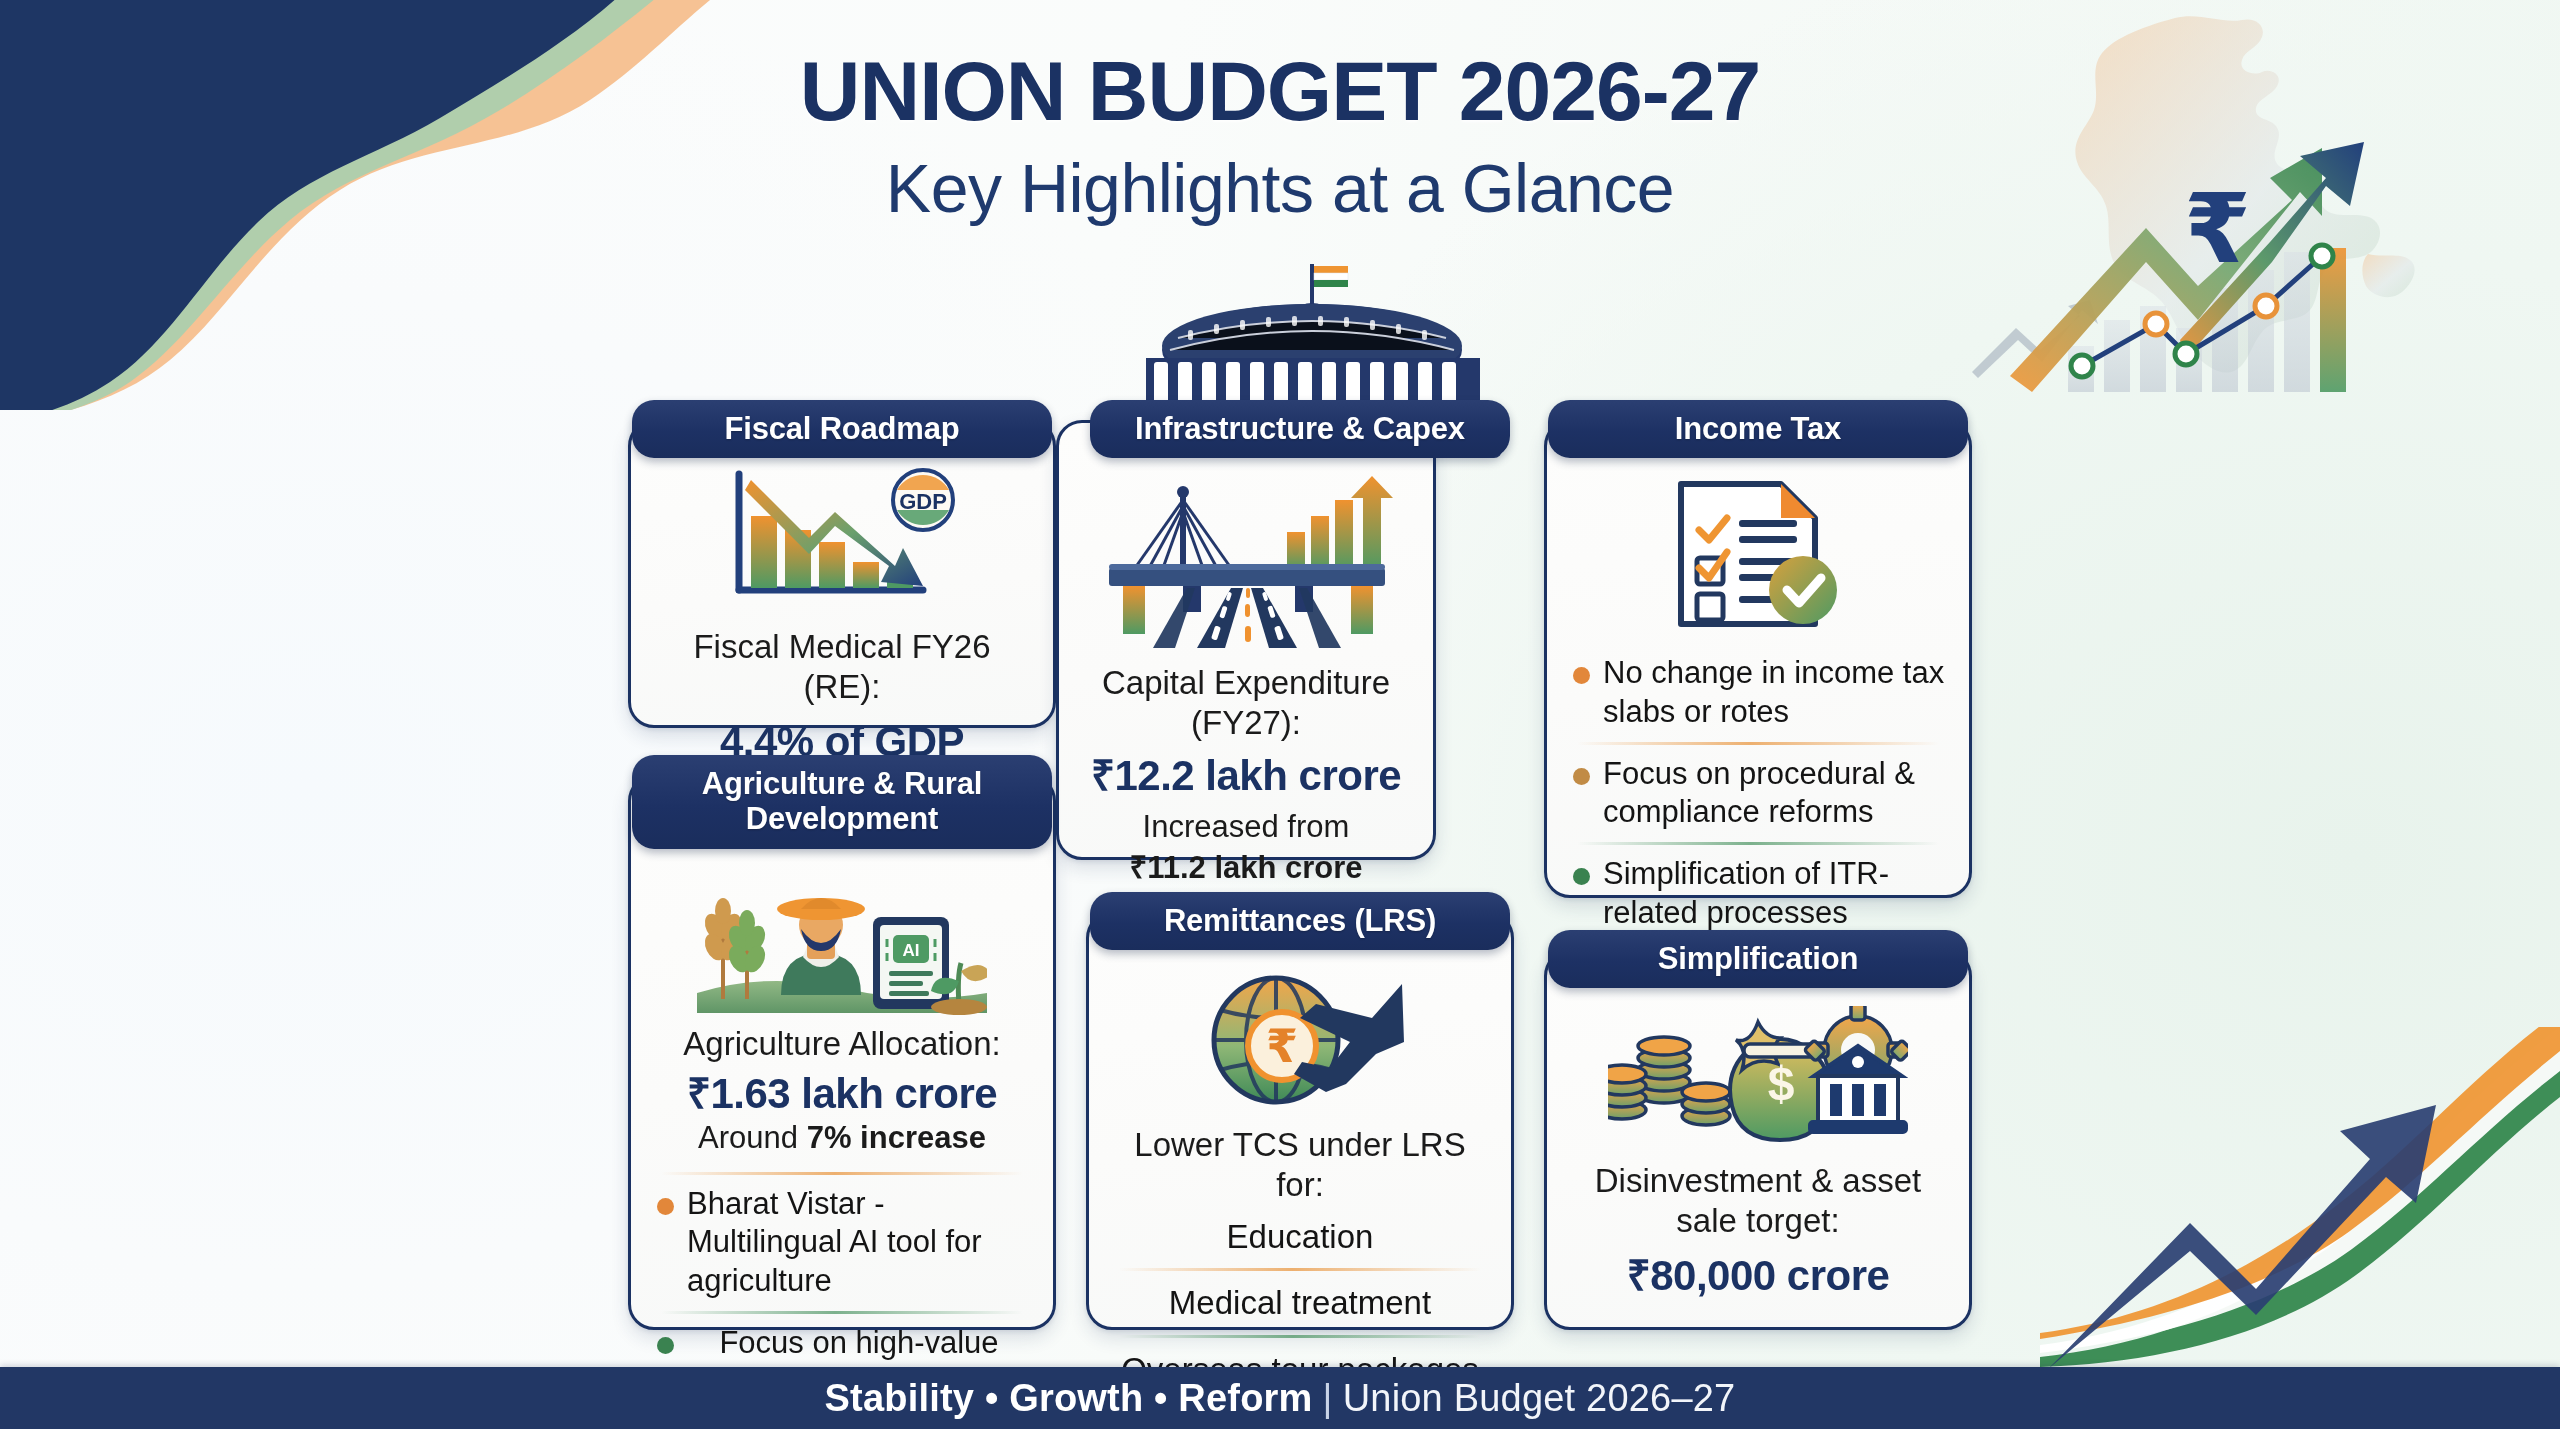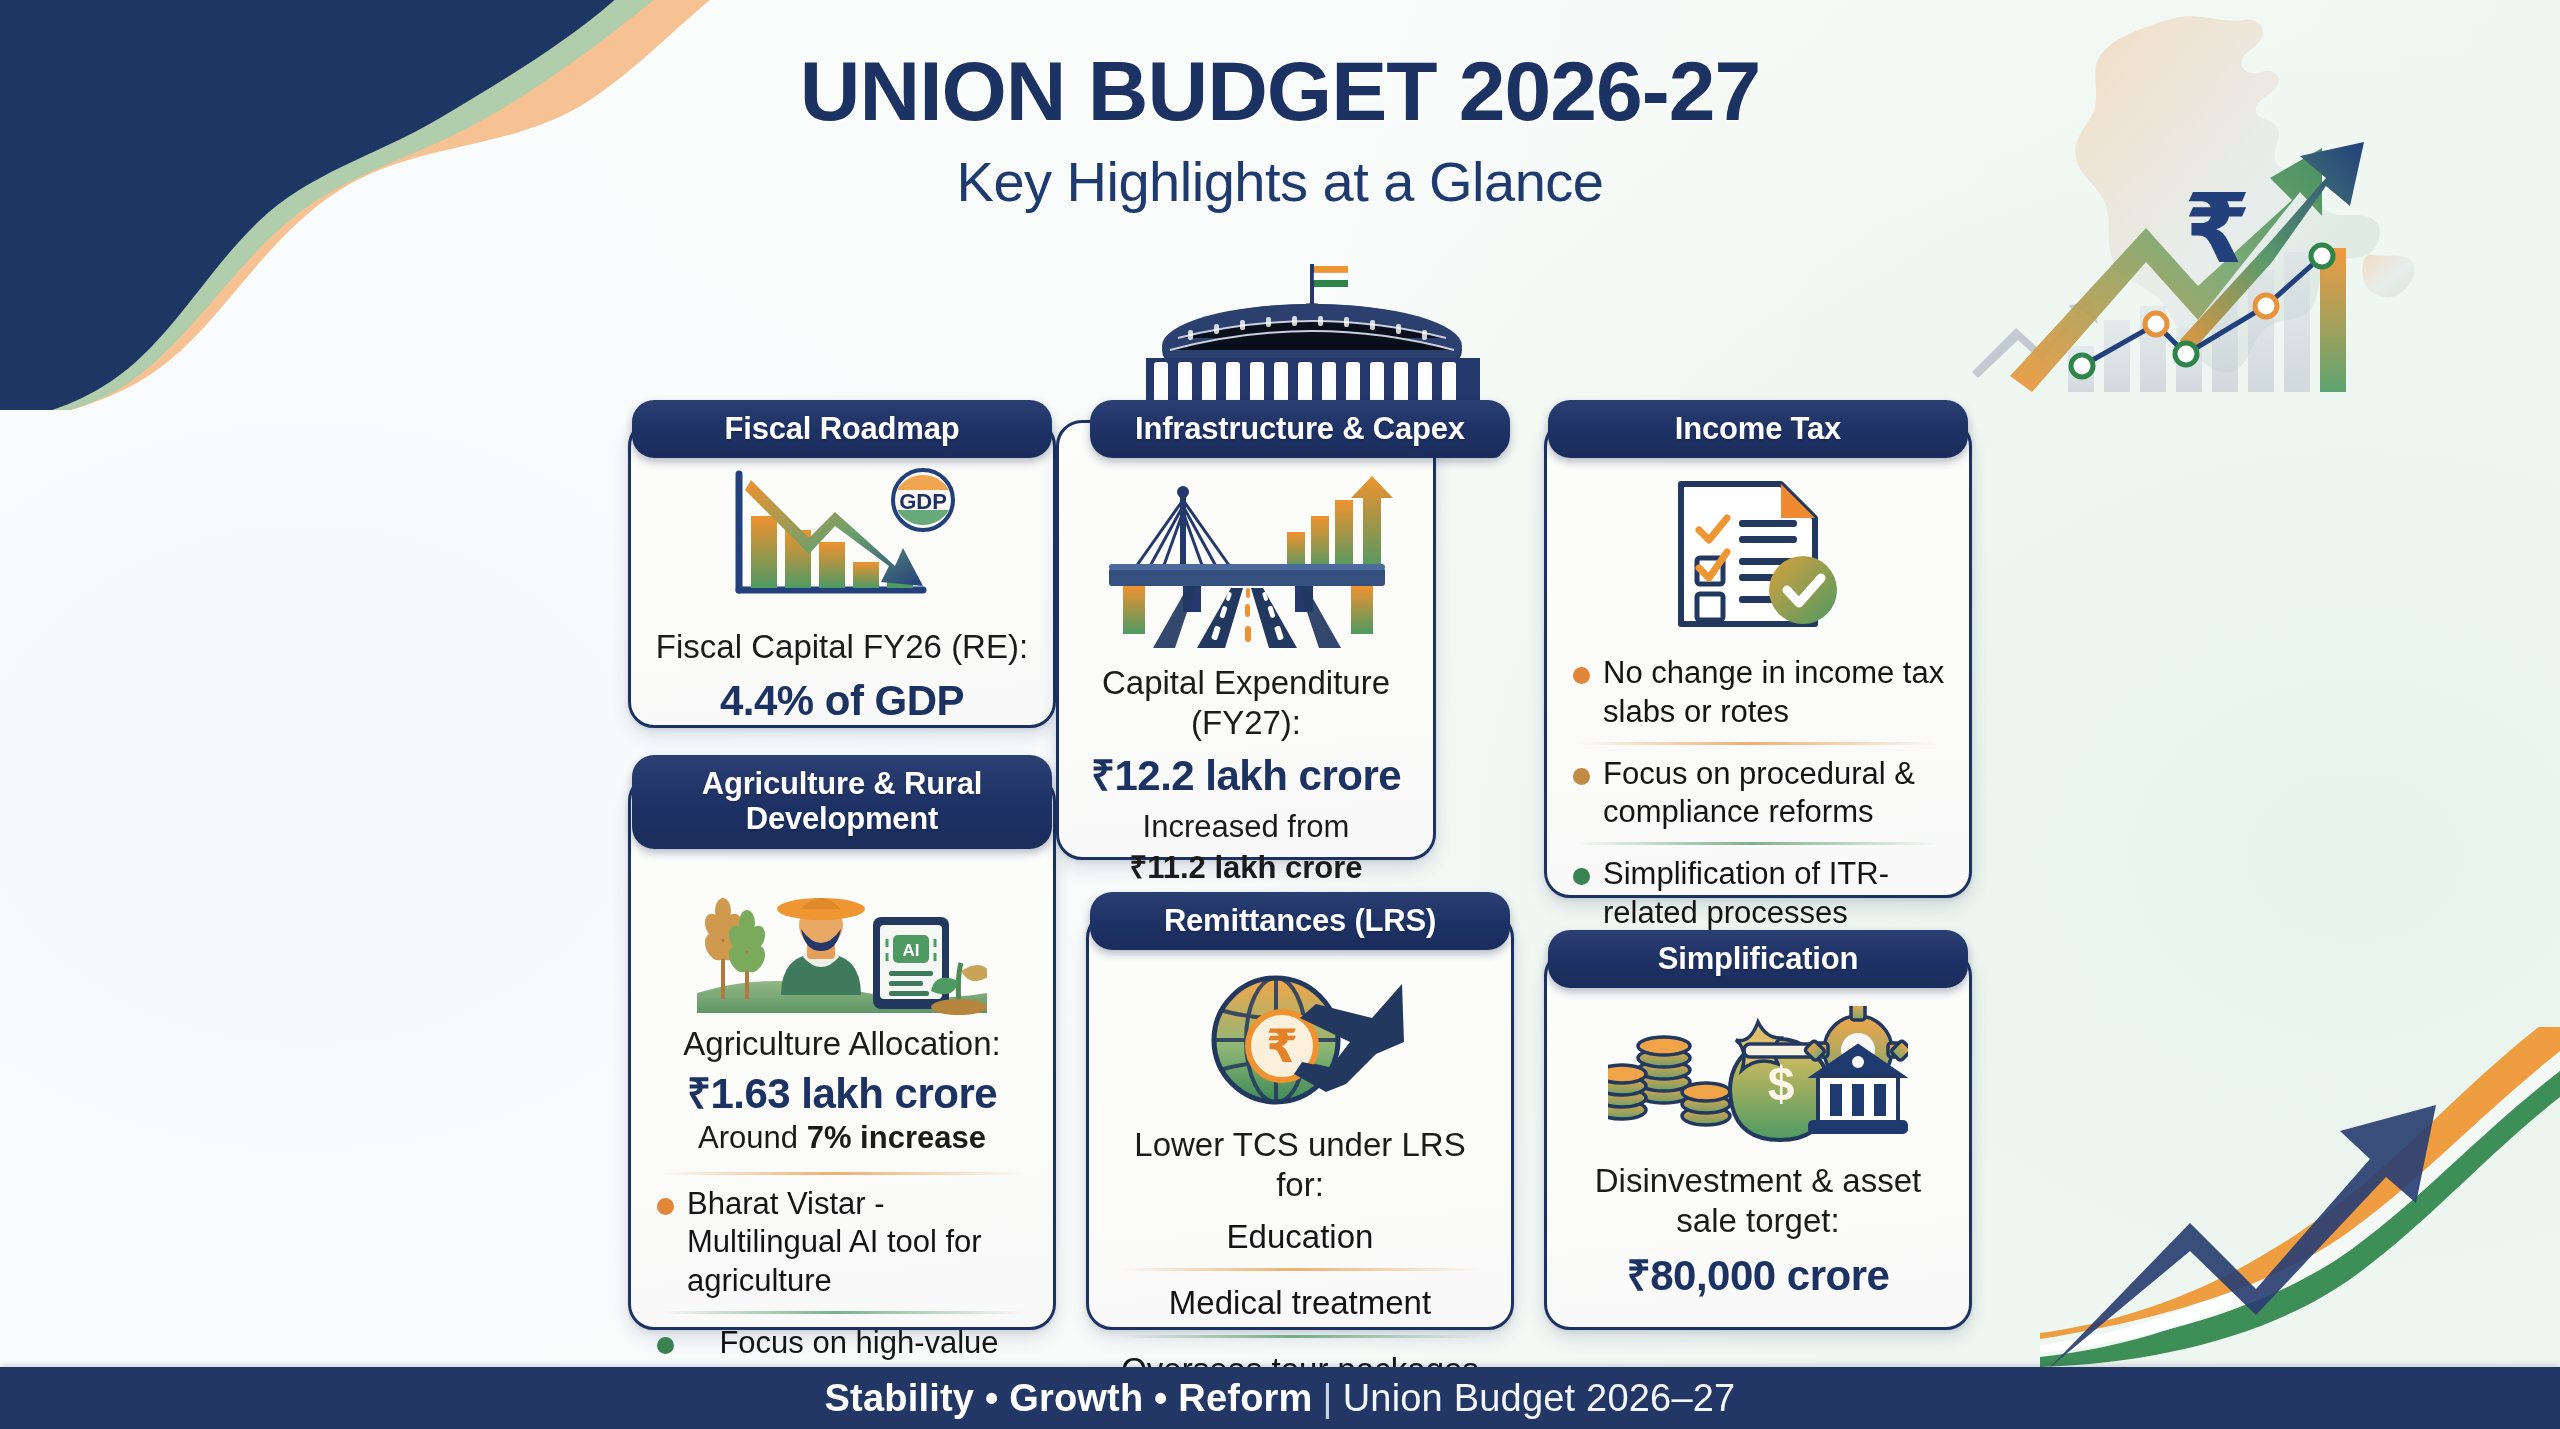--- a/index.html
+++ b/index.html
@@ -31,21 +31,21 @@
     position:absolute; left:0; right:0; top:48px;
     text-align:center; z-index:6;
   }
   #main-title{
     font-size:84px; font-weight:bold; color:#1b3263;
     letter-spacing:-1px; line-height:1.04;
     text-shadow:0 2px 3px rgba(255,255,255,.9);
   }
   #sub-title{
     margin-top:14px;
-    font-size:56px; font-weight:500; color:#1f3a6e;
+    font-size:68px; font-weight:500; color:#1f3a6e;
     letter-spacing:-.5px;
   }
 
   
   #parliament{
     position:absolute; left:1118px; top:258px;
     width:390px; height:200px; z-index:3;
   }
 
   
@@ -297,21 +297,21 @@
           <rect x="102" y="78" width="26" height="46" fill="url(#fbar)"></rect>
           <rect x="136" y="98" width="26" height="26" fill="url(#fbar)"></rect>
           <rect x="170" y="112" width="26" height="12" fill="#4e9a63"></rect>
           <path d="M34,16 L92,74 L118,48 L178,102 L186,84 L206,122 L164,118 L172,102 L118,62 L92,90 L28,26 Z" fill="url(#farr)"></path>
           <circle cx="206" cy="36" r="30" fill="#fdfaf4" stroke="#22407c" stroke-width="4"></circle>
           <path d="M180,26 a30,30 0 0 1 52,0 Z" fill="#ef9532" opacity=".85"></path>
           <path d="M180,46 a30,30 0 0 0 52,0 Z" fill="#4e9a63" opacity=".85"></path>
           <text x="206" y="45" text-anchor="middle" font-family="Liberation Sans, sans-serif" font-size="22" font-weight="bold" fill="#1b3263">GDP</text>
         </svg>
       </div>
-      <div class="c-label" style="margin-top:14px;">Fiscal Capital FY26 (RE):</div>
+      <div class="c-label" style="margin-top:14px;">Fiscal Medical FY26 (RE):</div>
       <div class="c-value" style="margin-top:10px;">4.4% of GDP</div>
     </div>
   </div>
   <div class="card-head" style="left:calc(628px + 214px); top:400px; width:420px; height:58px;">
     <span>Fiscal Roadmap</span>
   </div>
 
   <div class="card" style="left:628px; top:775px; width:428px; height:555px;">
     <div class="card-body" style="top:88px;">
       <div class="c-illus" style="height:150px;">

